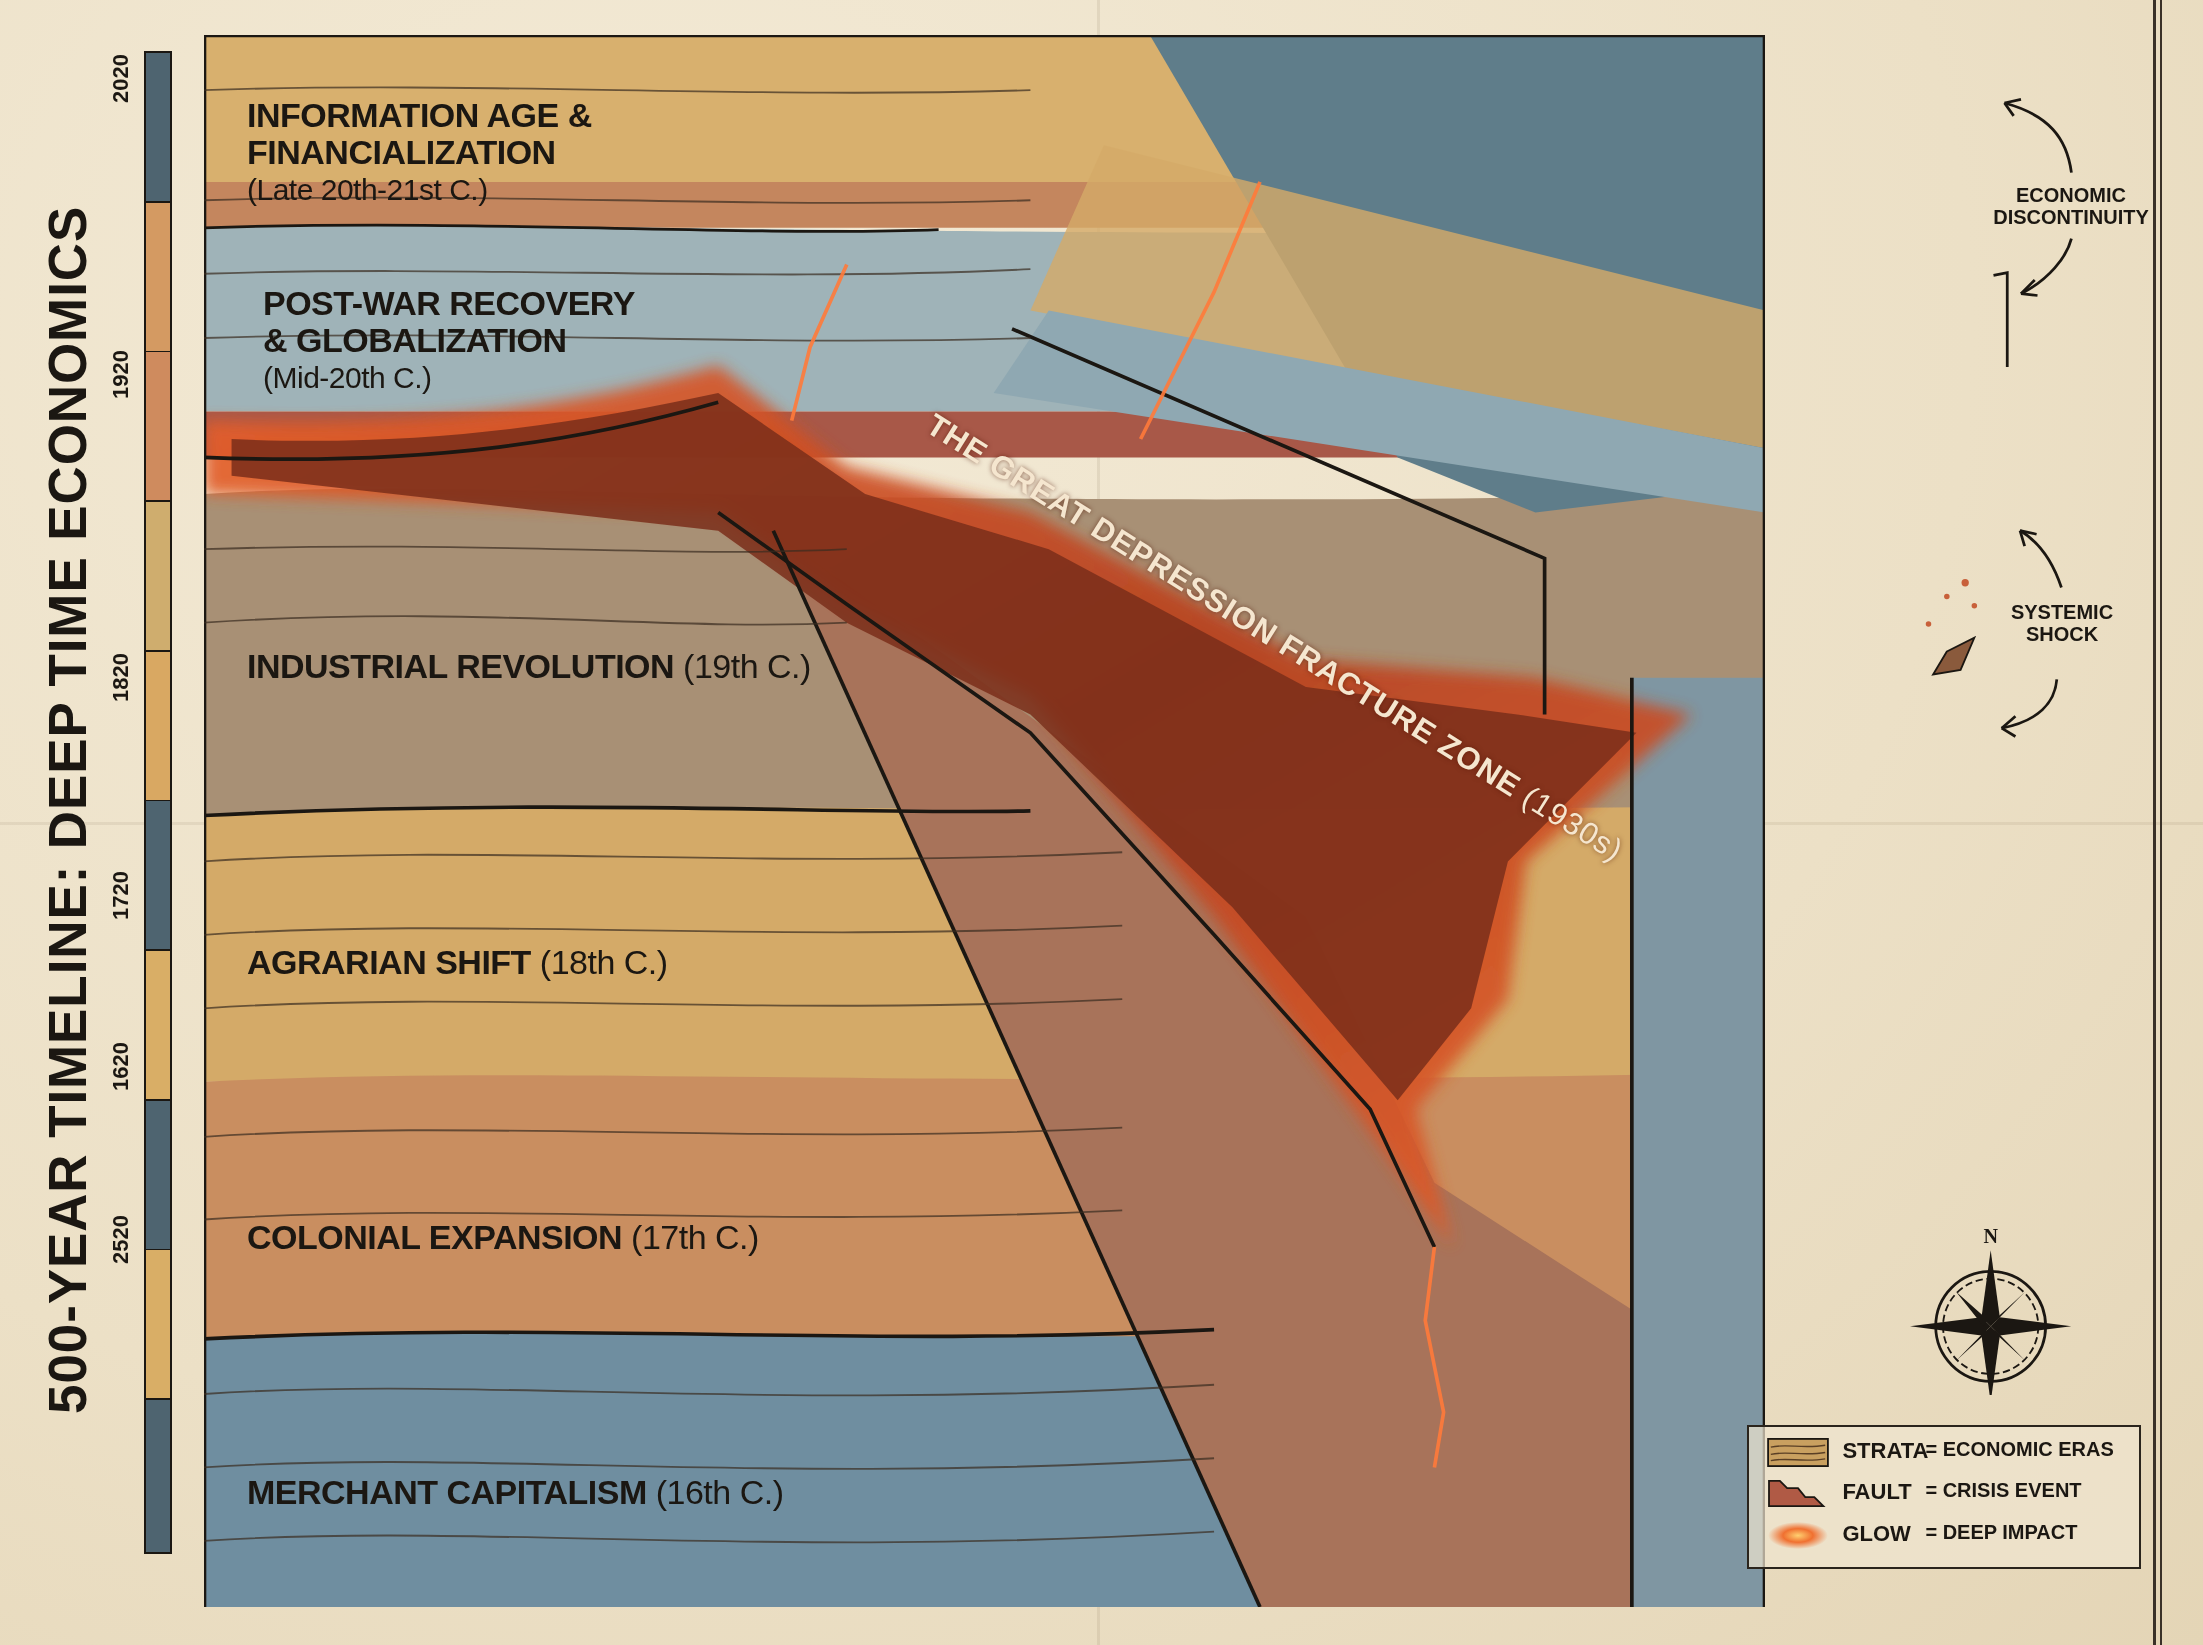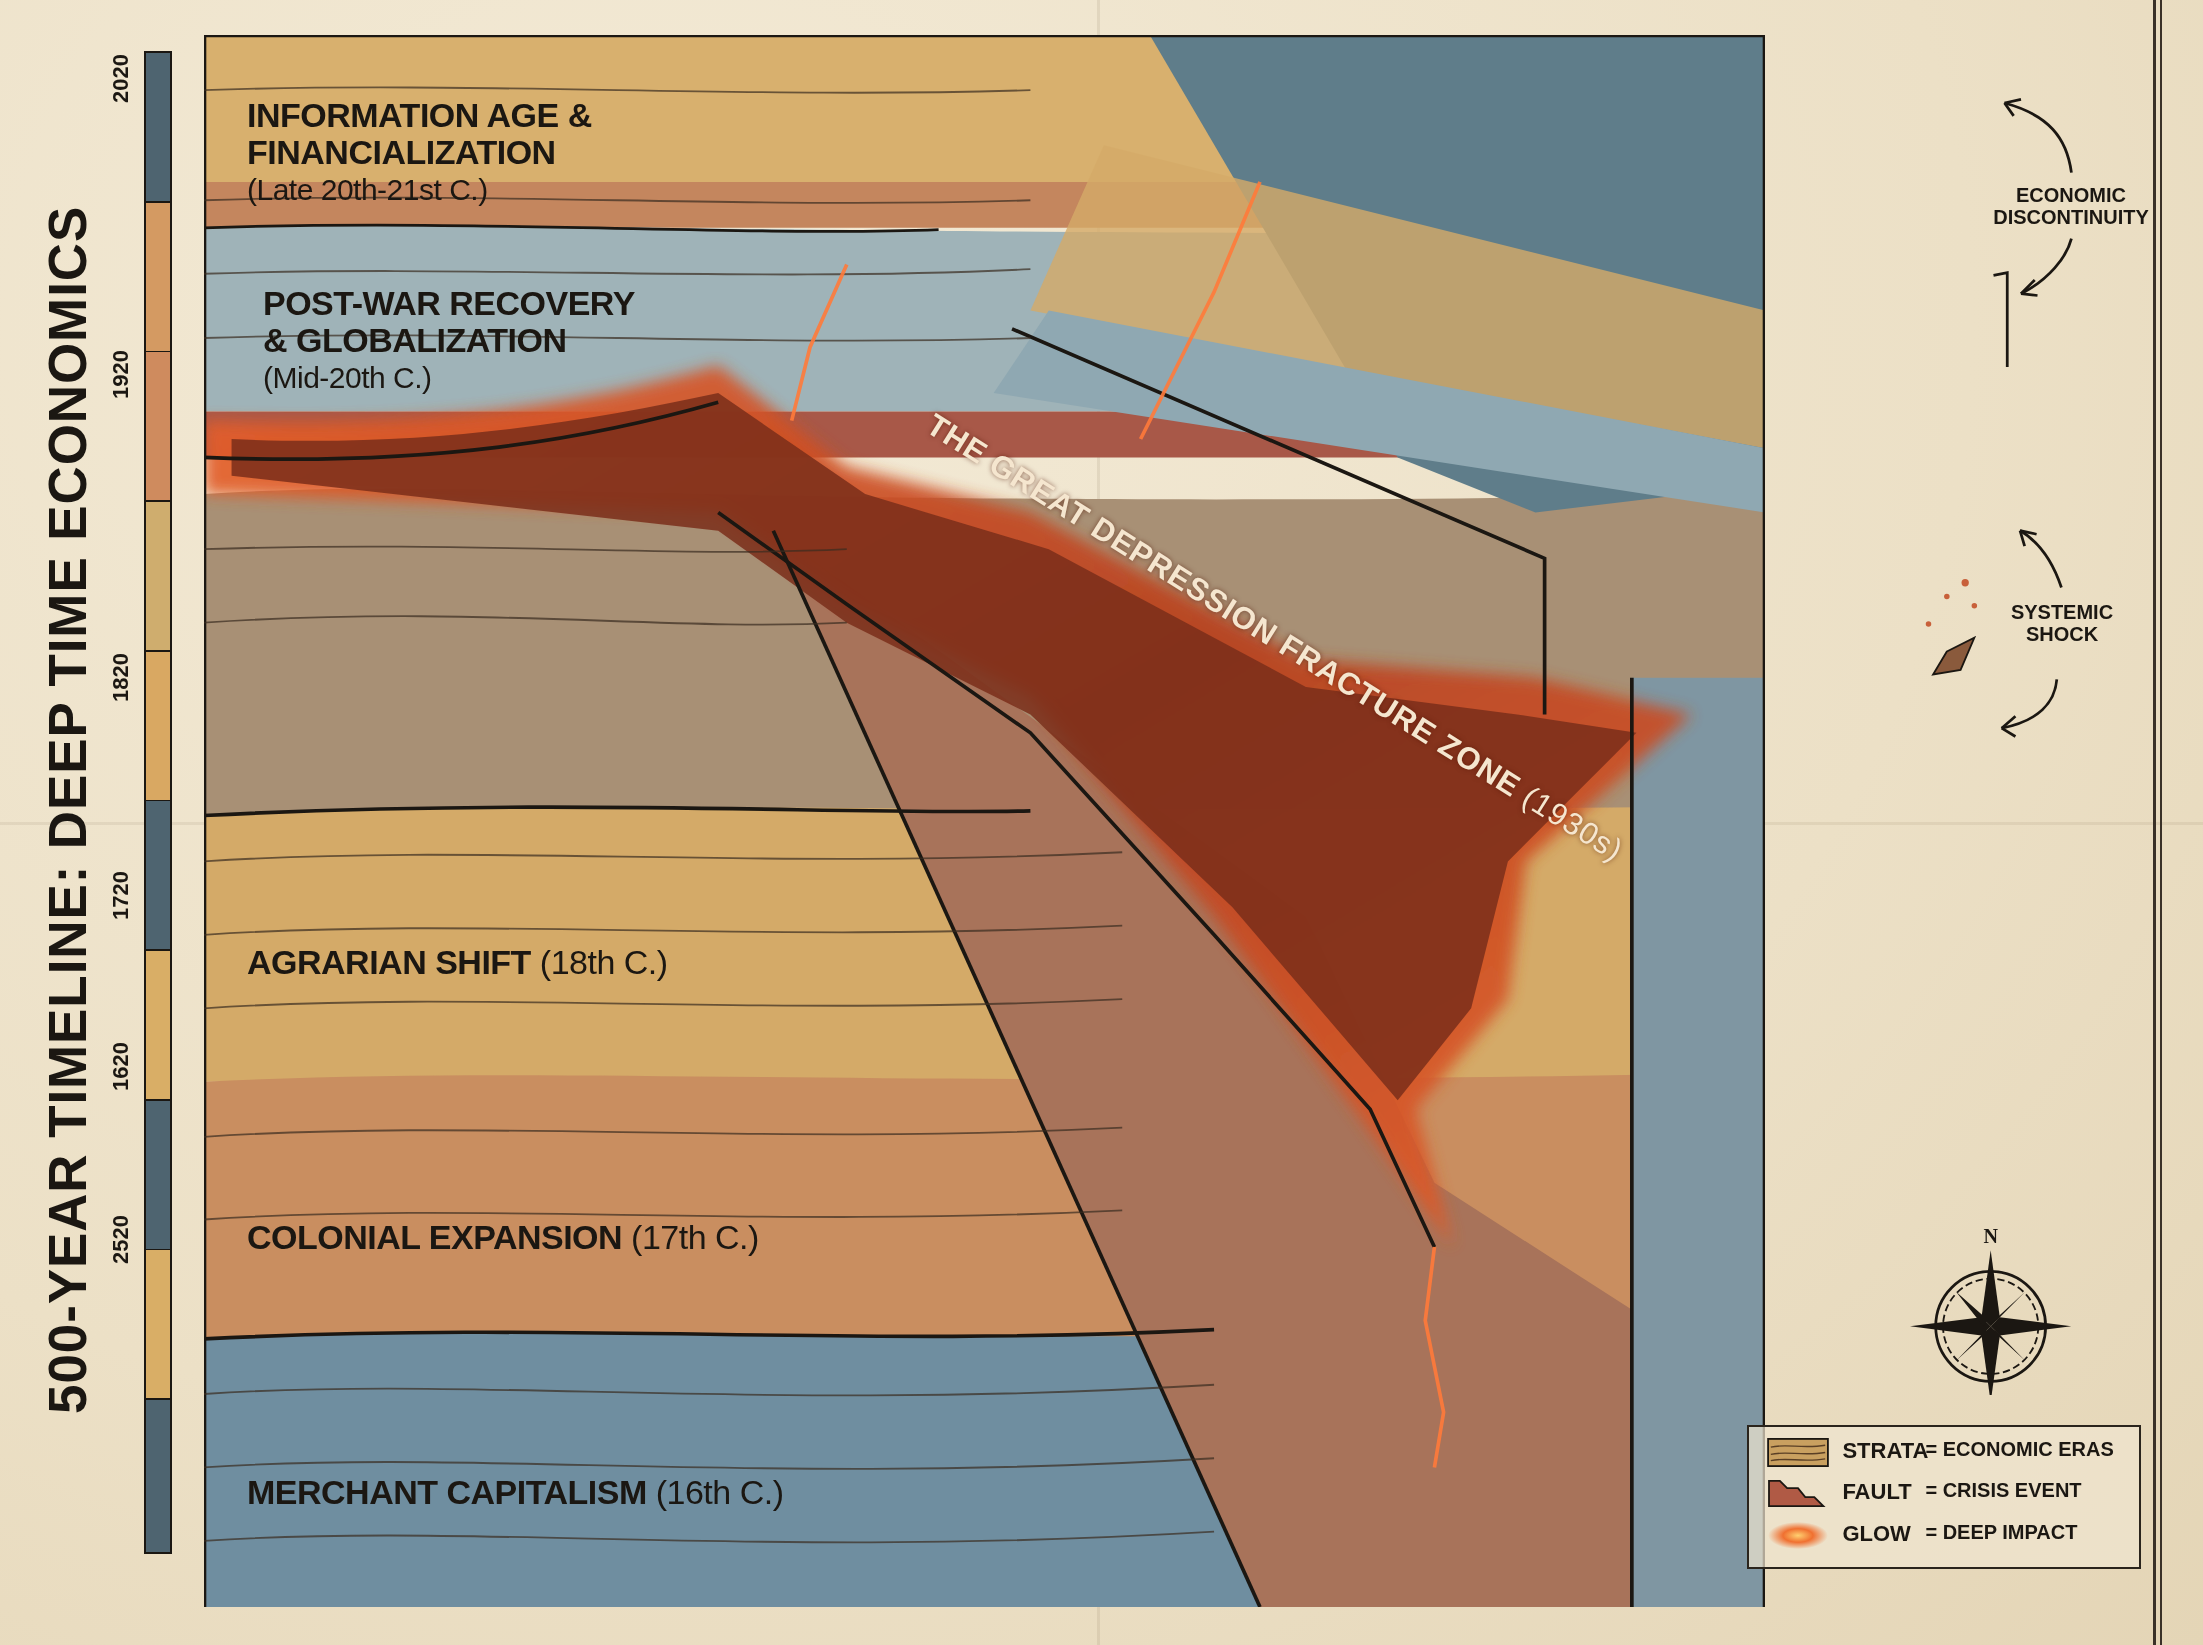--- a/index.html
+++ b/index.html
@@ -137,20 +137,23 @@
   </svg>
 
   <div class="era-label" style="left:43px;top:62px;">
     <span>INFORMATION AGE &amp;</span><br><span>FINANCIALIZATION</span>
     <span class="era-sub">(Late 20th-21st C.)</span>
   </div>
   <div class="era-label" style="left:43px;top:250px;margin-left:16px;">
     <span>POST-WAR RECOVERY</span><br><span>&amp; GLOBALIZATION</span>
     <span class="era-sub">(Mid-20th C.)</span>
   </div>
+  <div class="era-label" style="left:43px;top:613px;">
+    <span>INDUSTRIAL REVOLUTION</span> <span class="sub">(19th C.)</span>
+  </div>
   <div class="era-label" style="left:43px;top:909px;">
     <span>AGRARIAN SHIFT</span> <span class="sub">(18th C.)</span>
   </div>
   <div class="era-label" style="left:43px;top:1184px;">
     <span>COLONIAL EXPANSION</span> <span class="sub">(17th C.)</span>
   </div>
   <div class="era-label" style="left:43px;top:1439px;">
     <span>MERCHANT CAPITALISM</span> <span class="sub">(16th C.)</span>
   </div>
 

